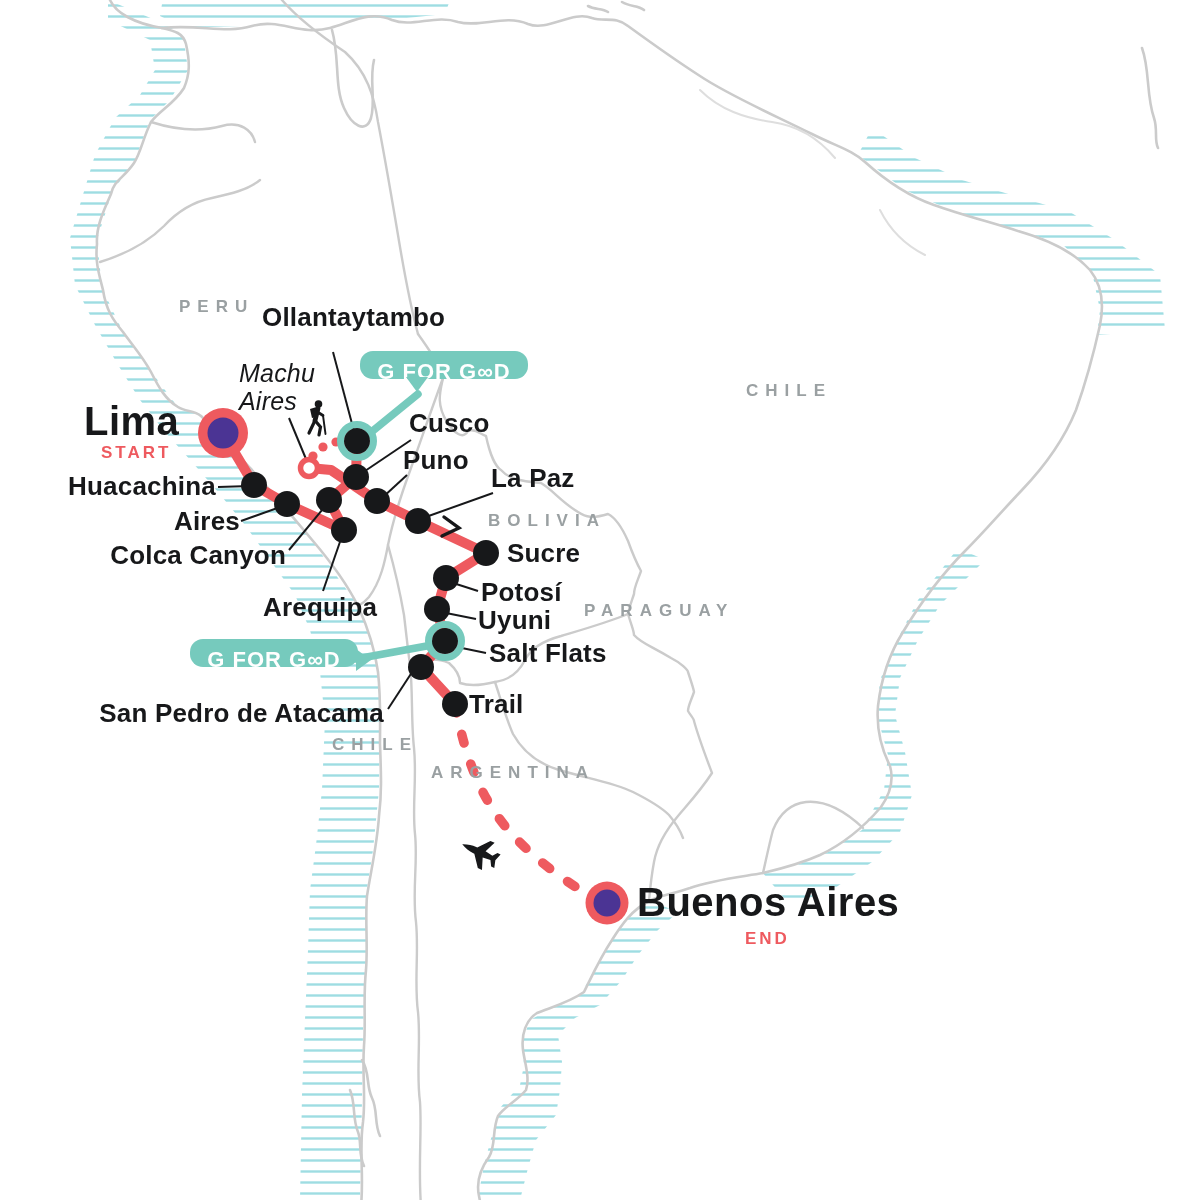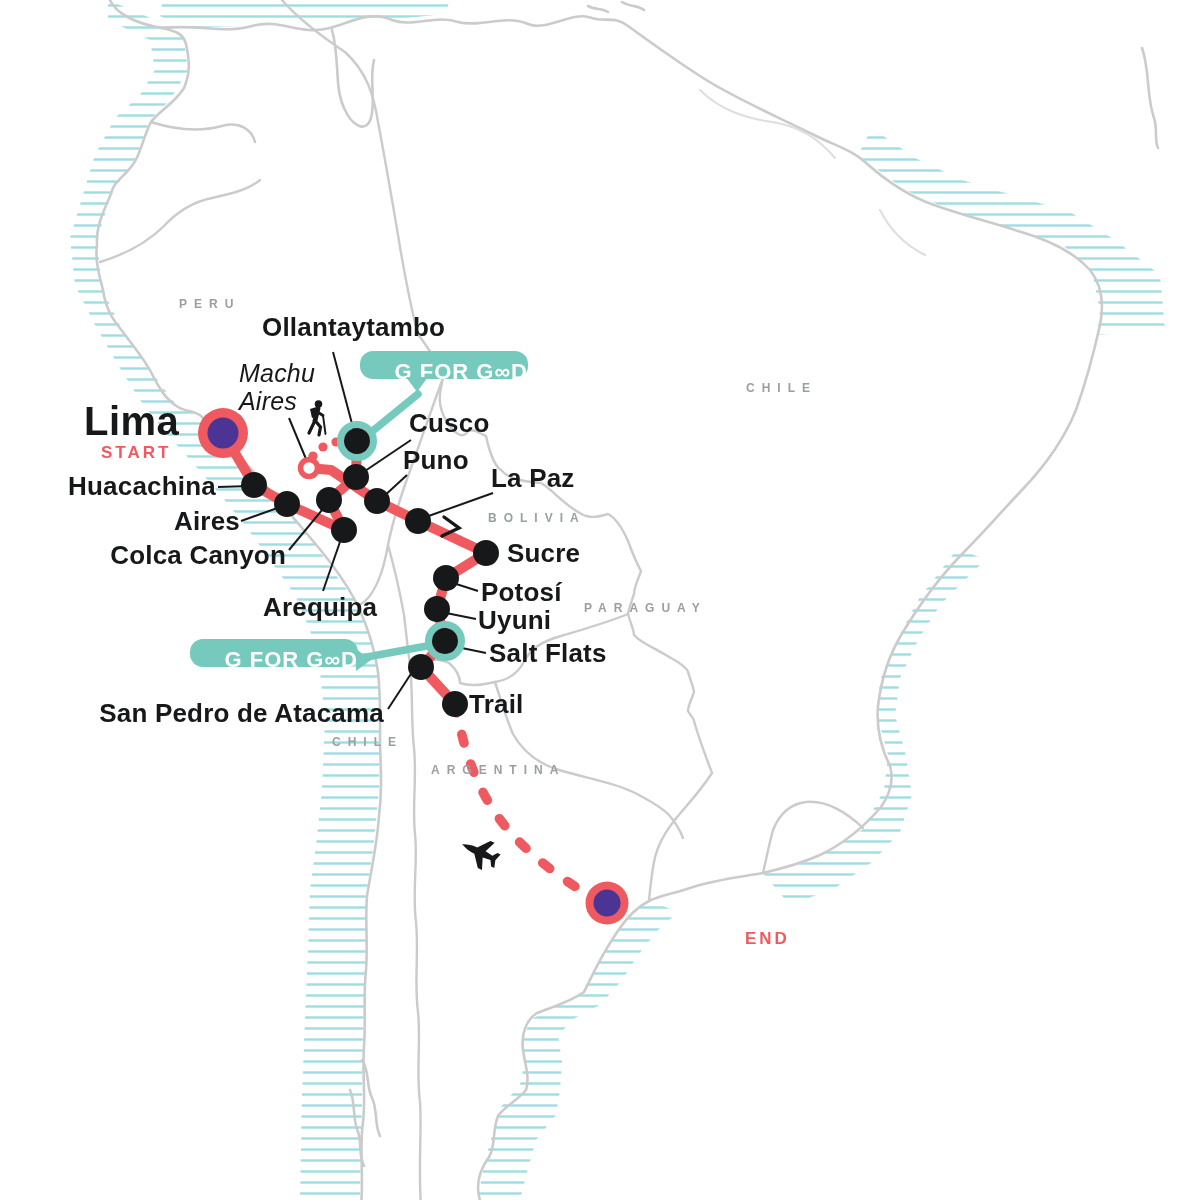--- a/index.html
+++ b/index.html
@@ -26,25 +26,25 @@
   .ico-stroke{stroke:var(--stop-black);fill:none;stroke-linecap:round;}
   .marker-red{fill:var(--route-red);}
   .marker-purple{fill:var(--marker-purple);}
 
   
   .lbl{position:absolute;z-index:2;white-space:nowrap;color:var(--stop-black);}
   .city{font-size:26px;font-weight:bold;letter-spacing:.2px;}
   .city-wrap{white-space:normal;width:92px;font-weight:normal;font-style:italic;font-size:25px;line-height:1.1;}
   .big-city{font-size:40px;font-weight:bold;letter-spacing:.5px;}
   .tag{font-size:17px;font-weight:bold;letter-spacing:3px;color:var(--route-red);}
-  .country{font-size:12px;font-weight:bold;letter-spacing:7px;color:var(--country-label-gray);}
+  .country{font-size:17px;font-weight:bold;letter-spacing:7px;color:var(--country-label-gray);}
   .note{position:absolute;z-index:2;font-style:italic;font-size:28px;color:var(--note-purple);letter-spacing:.2px;}
   .badge{position:absolute;z-index:3;width:168px;height:28px;border-radius:13px;
          background:var(--brand-teal);color:#ffffff;font-size:22px;font-weight:bold;
-         text-align:right;line-height:41px;letter-spacing:1px;}
+         text-align:center;line-height:41px;letter-spacing:1px;}
   .badge .tail{position:absolute;width:0;height:0;border:11px solid transparent;}
   .badge .tail.down{border-top:15px solid var(--brand-teal);border-bottom:none;left:46px;bottom:-13px;}
   .badge .tail.right{border-left:15px solid var(--brand-teal);border-right:none;right:-13px;top:10px;}
 </style>
 </head>
 <body>
 
 <div id="stage">
 
 <svg id="map-svg" width="1200" height="1200" viewBox="0 0 1200 1200">
@@ -153,32 +153,33 @@
   </g>
 </svg>
 
 <div class="lbl big-city" style="left:84px;top:399px;">Lima</div>
 <div class="lbl tag" style="left:101px;top:443px;">START</div>
 
 <div class="lbl city" style="right:984px;top:471px;">Huacachina</div>
 <div class="lbl city" style="right:960px;top:506px;">Aires</div>
 <div class="lbl city" style="right:914px;top:540px;">Colca Canyon</div>
 <div class="lbl city" style="left:263px;top:592px;">Arequipa</div>
-<div class="lbl city" style="left:262px;top:312px;">Ollantaytambo</div>
+<div class="lbl city" style="left:262px;top:302px;">Ollantaytambo</div>
 <div class="lbl city city-wrap" style="left:239px;top:360px;">Machu Aires</div>
 <div class="lbl city" style="left:409px;top:408px;">Cusco</div>
 <div class="lbl city" style="left:403px;top:445px;">Puno</div>
 <div class="lbl city" style="left:491px;top:463px;">La Paz</div>
 <div class="lbl city" style="left:507px;top:538px;">Sucre</div>
 <div class="lbl city" style="left:481px;top:577px;">Potosí</div>
 <div class="lbl city" style="left:478px;top:605px;">Uyuni</div>
 <div class="lbl city" style="left:489px;top:638px;">Salt Flats</div>
 <div class="lbl city" style="right:816px;top:698px;">San Pedro de Atacama</div>
 <div class="lbl city" style="left:469px;top:689px;">Trail</div>
 
+<div class="lbl big-city" style="left:637px;top:880px;">Buenos Aires</div>
 <div class="lbl tag" style="left:745px;top:929px;">END</div>
 
 <div class="lbl country" style="left:179px;top:297px;">PERU</div>
 <div class="lbl country" style="left:746px;top:381px;">CHILE</div>
 <div class="lbl country" style="left:488px;top:511px;">BOLIVIA</div>
 <div class="lbl country" style="left:584px;top:601px;">PARAGUAY</div>
 <div class="lbl country" style="left:332px;top:735px;">CHILE</div>
 <div class="lbl country" style="left:431px;top:763px;">ARGENTINA</div>
 
 <div class="badge" style="left:360px;top:351px;">

